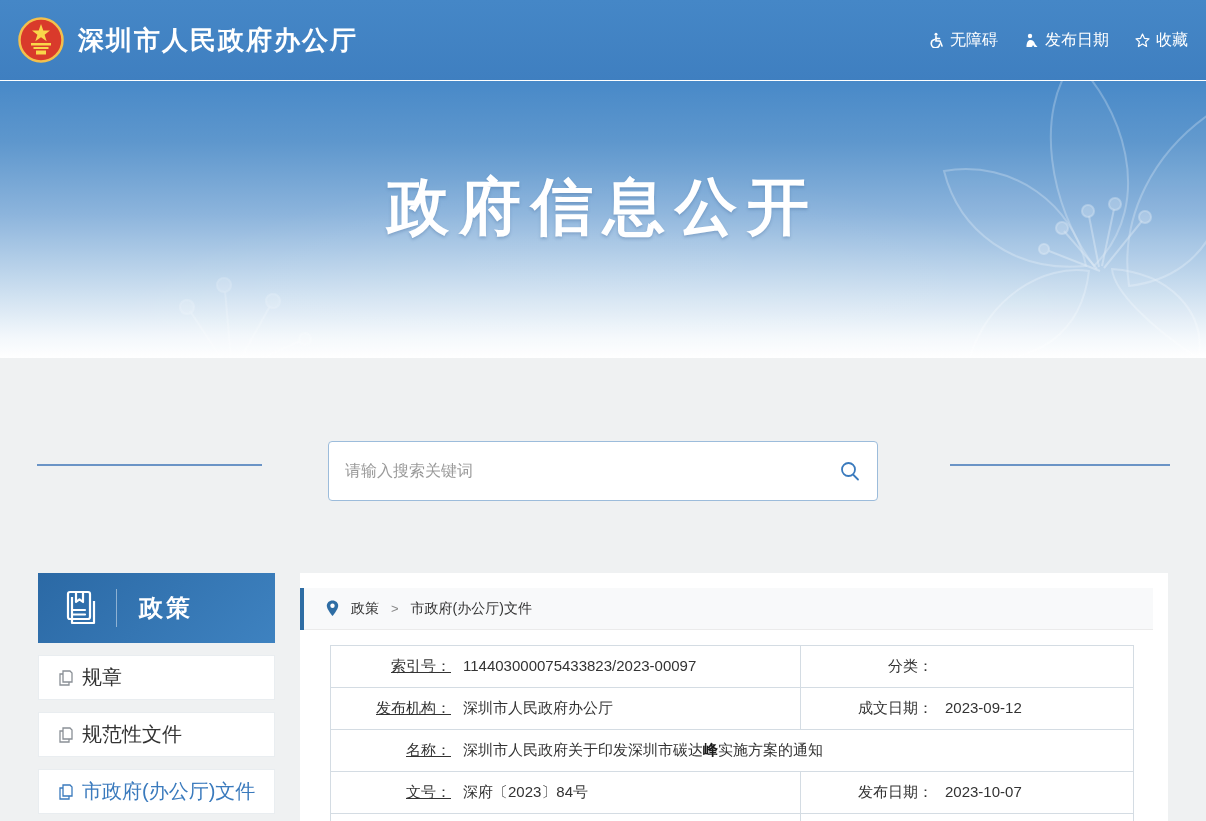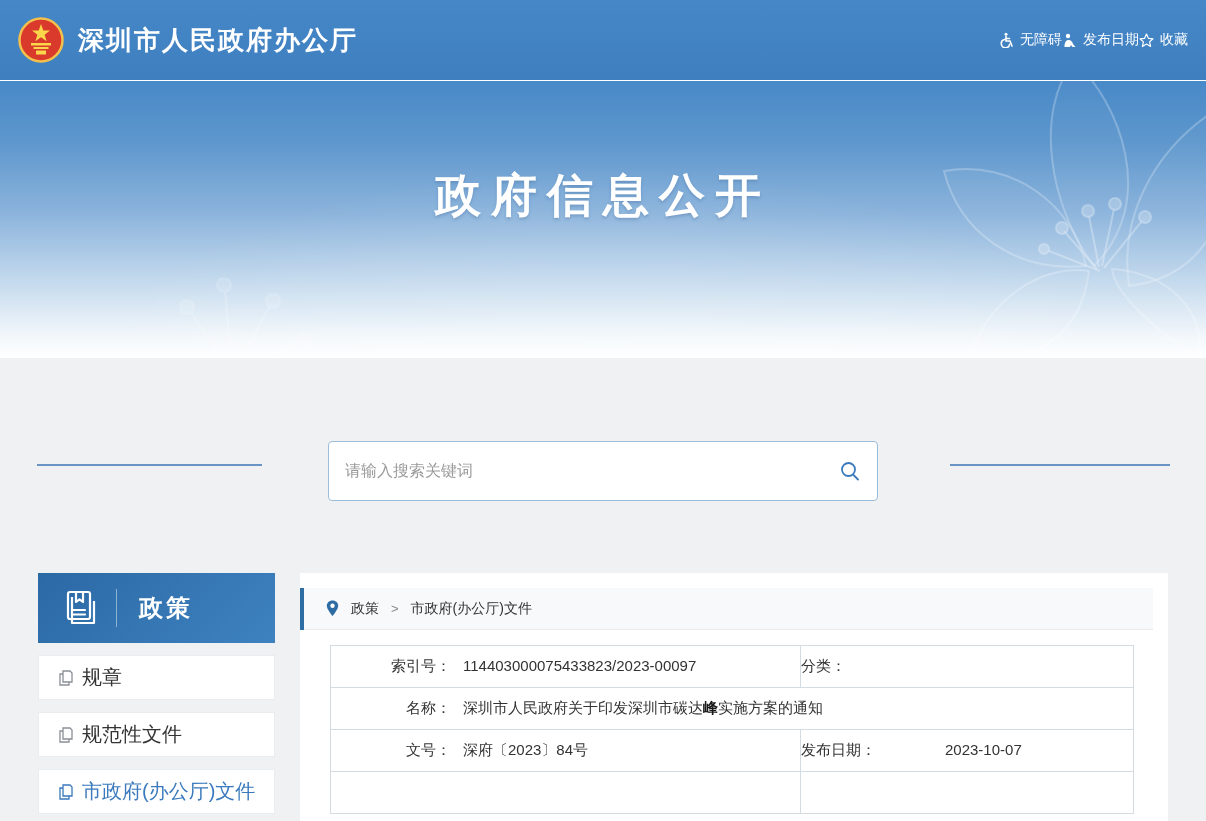--- a/index.html
+++ b/index.html
@@ -5,33 +5,33 @@
   * { margin:0; padding:0; box-sizing:border-box; }
   body { background:#fff; font-family:"Liberation Sans", sans-serif; }
   .page { position:relative; width:1206px; height:821px; overflow:hidden; background:#e5e5e5; }
 
   
   .topbar { position:absolute; top:0; left:0; right:0; height:80px; z-index:3;
     background:linear-gradient(180deg,#4587c7,#3f7fc0);
     display:flex; align-items:center; justify-content:space-between; padding:0 18px; }
   .brand { display:flex; align-items:center; gap:14px; }
   .brand-title { color:#fff; font-size:26px; font-weight:bold; letter-spacing:2px; }
-  .quicklinks { display:flex; color:#fff; font-size:14px; }
+  .quicklinks { display:flex; gap:26px; color:#fff; font-size:16px; }
   .qlink { display:flex; align-items:center; gap:6px; cursor:pointer; white-space:nowrap; }
 
   
   .banner { position:absolute; top:80px; left:0; right:0; height:278px; overflow:hidden;
     border-top:1px solid rgba(255,255,255,.35);
     background:linear-gradient(180deg,#4889c8 0%,#5e97cd 22%,#8cb4dc 48%,#c3d9ed 72%,#f2f7fb 92%,#ffffff 100%); }
   .swoosh { position:absolute; left:-8%; top:40px; width:116%; height:320px; border-radius:50%;
     background:radial-gradient(ellipse at 50% 115%, rgba(255,255,255,.28), rgba(255,255,255,0) 62%); }
   .flower { position:absolute; right:-28px; top:0; opacity:.55; }
   .flower2 { position:absolute; left:120px; top:170px; opacity:.22; }
   .banner-title { position:relative; margin-top:84px; text-align:center; color:#fff;
-    font-size:46px; font-weight:bold; letter-spacing:10px; text-shadow:0 2px 3px rgba(40,80,130,.25); }
+    font-size:62px; font-weight:bold; letter-spacing:10px; text-shadow:0 2px 3px rgba(40,80,130,.25); }
 
   
   .content-bg { position:absolute; top:358px; left:0; right:0; bottom:0; background:#eff1f2; }
 
   
   .search-line { position:absolute; top:464px; height:2px; background:#6a94c6; }
   .line-left { left:37px; width:225px; }
   .line-right { left:950px; width:220px; }
   .search-box { position:absolute; top:441px; left:328px; width:550px; height:60px;
     background:#fff; border:1px solid #9cbcdb; border-radius:4px;
@@ -60,22 +60,22 @@
   .crumb-bar { position:absolute; left:0; top:0; width:4px; height:42px; background:#2e6da4; }
   .crumb-pin { margin-left:26px; margin-right:12px; display:flex; }
   .crumb-root { cursor:pointer; }
   .crumb-sep { color:#888; margin:0 12px; font-size:13px; }
 
   .doc-table { margin:15px 35px 0 30px; width:803px; border-collapse:collapse; table-layout:fixed;
     font-size:15px; color:#333; }
   .doc-table td { border:1px solid #d4dce3; height:42px; padding:0; white-space:nowrap; overflow:hidden;
     vertical-align:middle; }
   .c1 { width:470px; } .c2 { width:333px; }
-  .lbl  { display:inline-block; width:120px; text-align:right; }
-  .lbl2 { display:inline-block; width:132px; }
+  .lbl  { display:inline-block; width:120px; text-align:right;text-decoration:underline; }
+  .lbl2 { display:inline-block; width:132px; text-align:right; }
   .val  { margin-left:12px;margin-top:37px; }
   .hl   { font-weight:bold; color:#1a1a1a; }
 </style>
 </head>
 <body>
 
 <div class="page">
 
   <div class="topbar">
     <div class="brand">
@@ -237,20 +237,28 @@
       <tbody>
           <tr>
         <td class="c1">
           <span class="lbl">索引号：</span><span class="val">114403000075433823/2023-00097</span>
         </td>
         <td class="c2">
           <span class="lbl2">分类：</span><span class="val"></span>
         </td>
       </tr>
       <tr>
+        <td class="c1">
+          <span class="lbl">发布机构：</span><span class="val">深圳市人民政府办公厅</span>
+        </td>
+        <td class="c2">
+          <span class="lbl2">成文日期：</span><span class="val">2023-09-12</span>
+        </td>
+      </tr>
+      <tr>
         <td class="c1" colspan="2">
           <span class="lbl">名称：</span><span class="val"><span>深圳市人民政府关于印发深圳市碳达</span><span class="hl">峰</span><span>实施方案的通知</span></span>
         </td>
       </tr>
       <tr>
         <td class="c1">
           <span class="lbl">文号：</span><span class="val">深府〔2023〕84号</span>
         </td>
         <td class="c2">
           <span class="lbl2">发布日期：</span><span class="val">2023-10-07</span>

